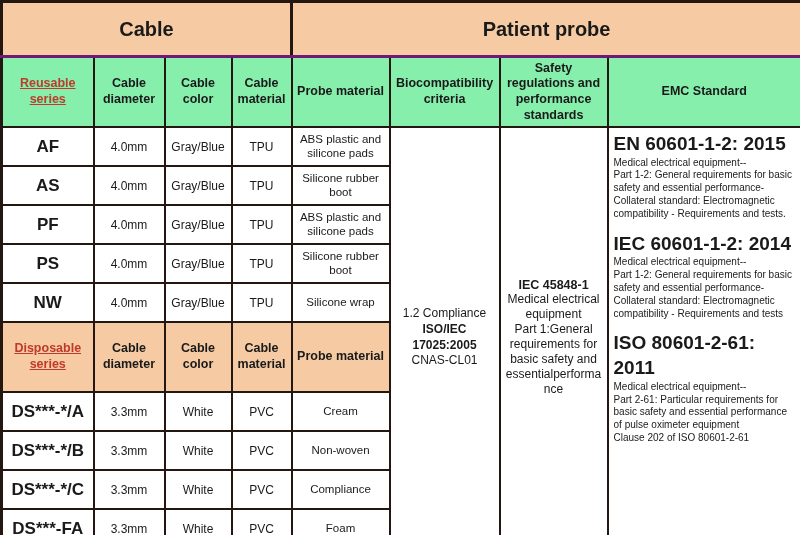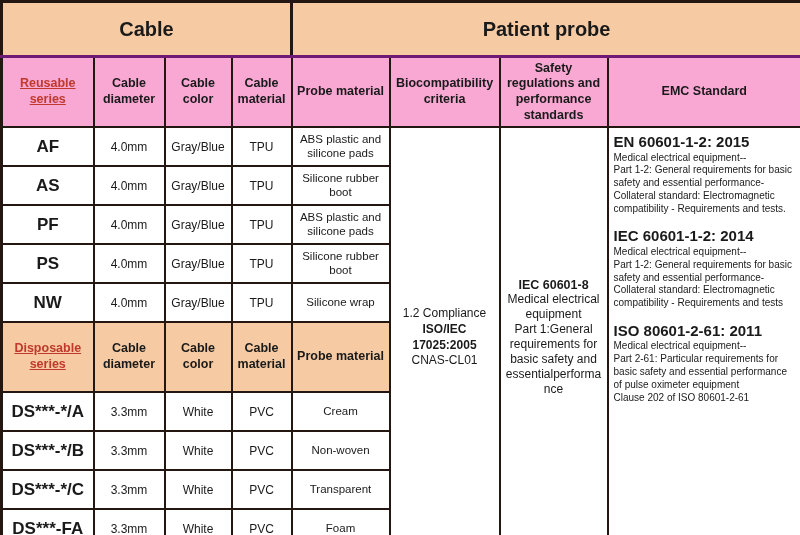--- a/index.html
+++ b/index.html
@@ -6,37 +6,37 @@
   body{font-family:"Liberation Sans",sans-serif;color:#1a1a1a;}
   table{border-collapse:collapse;width:800px;table-layout:fixed;
         border:3px solid #241712;}
   td{border:2px solid #241712;text-align:center;vertical-align:middle;
      padding:1px 3px;font-size:12px;background:#ffffff;overflow:hidden;}
   
   .top-h{background:#f6cba3;font-weight:bold;font-size:20px;height:50px;
          border-bottom:3px solid #701a75;}
   .divide-l{border-left:3px solid #241712;}
   
-  .hdr td{background:#f9a8d4;font-weight:bold;font-size:12.5px;height:66px;line-height:1.25;text-align:center;}
+  .hdr td{background:#86efac;font-weight:bold;font-size:12.5px;height:66px;line-height:1.25;text-align:center;}
   .dhdr td{background:#f6cba3;font-weight:bold;font-size:12.5px;height:66px;line-height:1.25;}
   .red{color:#bf392c;text-decoration:underline;}
   
   .data td{height:35px;}
   .series{font-weight:bold;font-size:17px;}
   .probe{font-size:11.5px;line-height:1.2;}
   
   .merged{vertical-align:middle;}
   .bio div{line-height:1.3;font-size:12px;}
   .b{font-weight:bold;}
   .pre{white-space:pre-line;}
   .saf .pre{line-height:1.25;overflow-wrap:anywhere;font-size:12px;}
   .saf .b{font-size:12.5px;}
   .emc{vertical-align:top;text-align:left;padding:4px 5px;}
   .emc-block{margin-bottom:11px;}
-  .emc-t{font-size:15px;line-height:1.3;}
+  .emc-t{font-size:19px;line-height:1.3;}
   .emc .pre{font-size:10px;line-height:1.28;}
 </style>
 </head>
 <body>
 
 <table>
   <colgroup>
     <col style="width:92px">
       <col style="width:71px">
       <col style="width:67px">
@@ -69,21 +69,21 @@
       <td>Gray/Blue</td>
       <td>TPU</td>
       <td class="probe">ABS plastic and silicone pads</td>
       <td class="merged bio" rowspan="10">
         <div>1.2 Compliance</div>
         <div class="b">ISO/IEC</div>
         <div class="b">17025:2005</div>
         <div>CNAS-CL01</div>
       </td>
       <td class="merged saf" rowspan="10">
-        <div class="b">IEC 60601-8</div>
+        <div class="b">IEC 45848-1</div>
         <div class="pre">Medical electrical
 equipment
 Part 1:General
 requirements for
 basic safety and
 essentialperformance</div>
       </td>
       <td class="merged emc" rowspan="10">
         <div class="emc-block">
           <div class="b emc-t">EN 60601-1-2: 2015</div>
@@ -158,21 +158,21 @@
       <td>White</td>
       <td>PVC</td>
       <td class="probe">Non-woven</td>
     </tr>
 
     <tr class="data">
       <td class="series">DS***-*/C</td>
       <td>3.3mm</td>
       <td>White</td>
       <td>PVC</td>
-      <td class="probe">Transparent</td>
+      <td class="probe">Compliance</td>
     </tr>
 
     <tr class="data">
       <td class="series">DS***-FA</td>
       <td>3.3mm</td>
       <td>White</td>
       <td>PVC</td>
       <td class="probe">Foam</td>
     </tr>
   </tbody>

